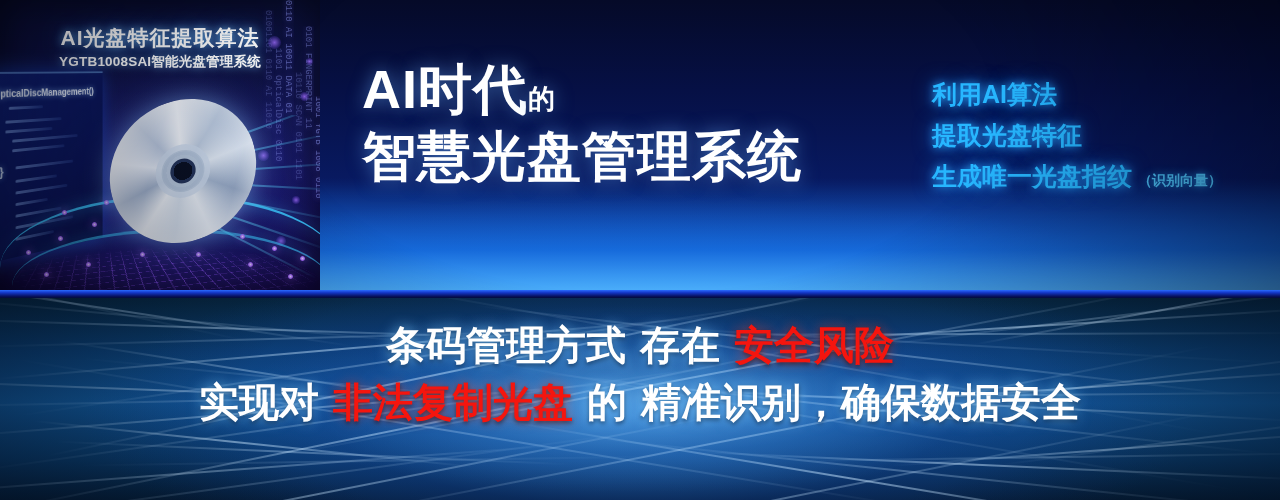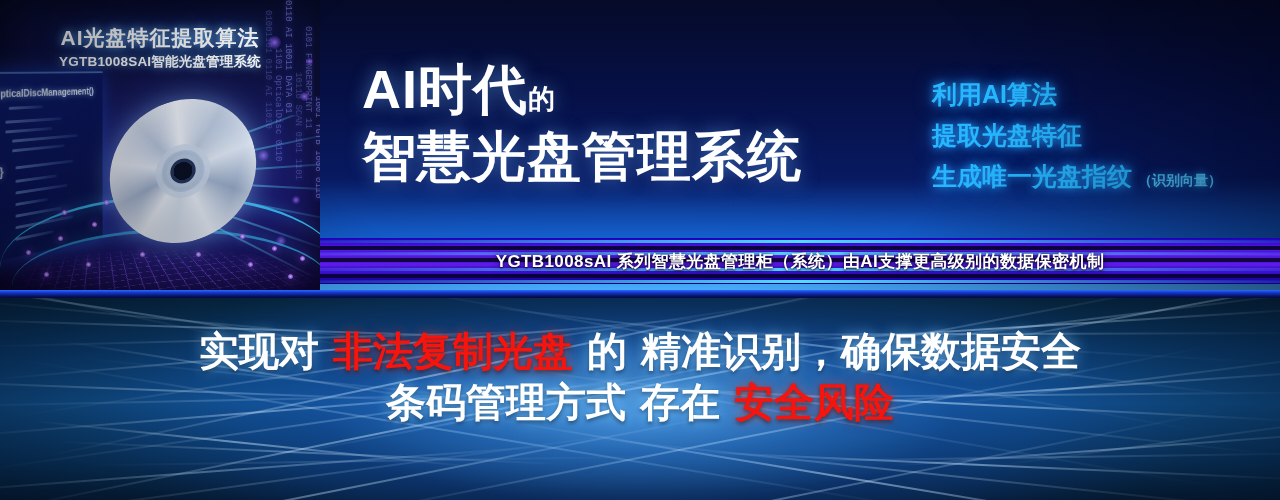--- a/index.html
+++ b/index.html
@@ -259,30 +259,20 @@
     </div>
 
     <div class="feat">
       <div class="feat-row"><span>利用AI算法</span><span class="feat-note"></span></div>
       <div class="feat-row"><span>提取光盘特征</span><span class="feat-note"></span></div>
       <div class="feat-row"><span>生成唯一光盘指纹</span><span class="feat-note">（识别向量）</span></div>
     </div>
 
     <div class="top-vign"></div>
 
-    <div class="strip">
-      <div class="hl" style="top:2px"></div>
-      <div class="dk" style="top:8px"></div>
-      <div class="hl" style="top:14px"></div>
-      <div class="dk" style="top:20px"></div>
-      <div class="hl" style="top:30px"></div>
-      <div class="dk" style="top:36px"></div>
-      <div class="hl" style="top:42px"></div>
-      <div class="strip-text">YGTB1008sAI 系列智慧光盘管理柜（系统）由AI支撑更高级别的数据保密机制</div>
-    </div>
   </div>
 
   <div class="divider"></div>
 
   <div class="bottom">
     <div class="streaks" id="streakHost">
         <s style="left: -120px; top: 4px; width: 380px; transform: rotate(12.1deg); opacity: 0.18;"></s>
         <s style="left: 970px; top: 8.4px; width: 417px; transform: rotate(-10.39deg); opacity: 0.57;"></s>
         <s style="left: -98px; top: 12.8px; width: 454px; transform: rotate(8.69deg); opacity: 0.46;"></s>
         <s style="left: 870px; top: 17.2px; width: 491px; transform: rotate(-6.99deg); opacity: 0.35;"></s>
@@ -324,22 +314,22 @@
         <s style="left: 590px; top: 175.6px; width: 703px; transform: rotate(6deg); opacity: 0.35;"></s>
         <s style="left: -80px; top: 180px; width: 740px; transform: rotate(-7.7deg); opacity: 0.24;"></s>
         <s style="left: 490px; top: 184.4px; width: 777px; transform: rotate(9.41deg); opacity: 0.62;"></s>
         <s style="left: -58px; top: 188.8px; width: 814px; transform: rotate(-11.11deg); opacity: 0.51;"></s>
         <s style="left: 390px; top: 193.2px; width: 851px; transform: rotate(-11.38deg); opacity: 0.4;"></s>
       </div>
     <div class="bot-glow"></div>
     <div class="bot-vign"></div>
 
     <div class="bot-text">
+      <div class="bl bl1">
+        <span class="w">条码管理方式</span><span class="sp"></span><span class="w">存在</span><span class="sp"></span><span class="r">安全风险</span>
+      </div>
       <div class="bl bl2">
         <span class="w">实现对</span><span class="sp"></span><span class="r">非法复制光盘</span><span class="sp"></span><span class="w">的</span><span class="sp"></span><span class="w">精准识别，确保数据安全</span>
       </div>
-      <div class="bl bl1">
-        <span class="w">条码管理方式</span><span class="sp"></span><span class="w">存在</span><span class="sp"></span><span class="r">安全风险</span>
-      </div>
     </div>
   </div>
 
 </div>
 
 </body></html>

